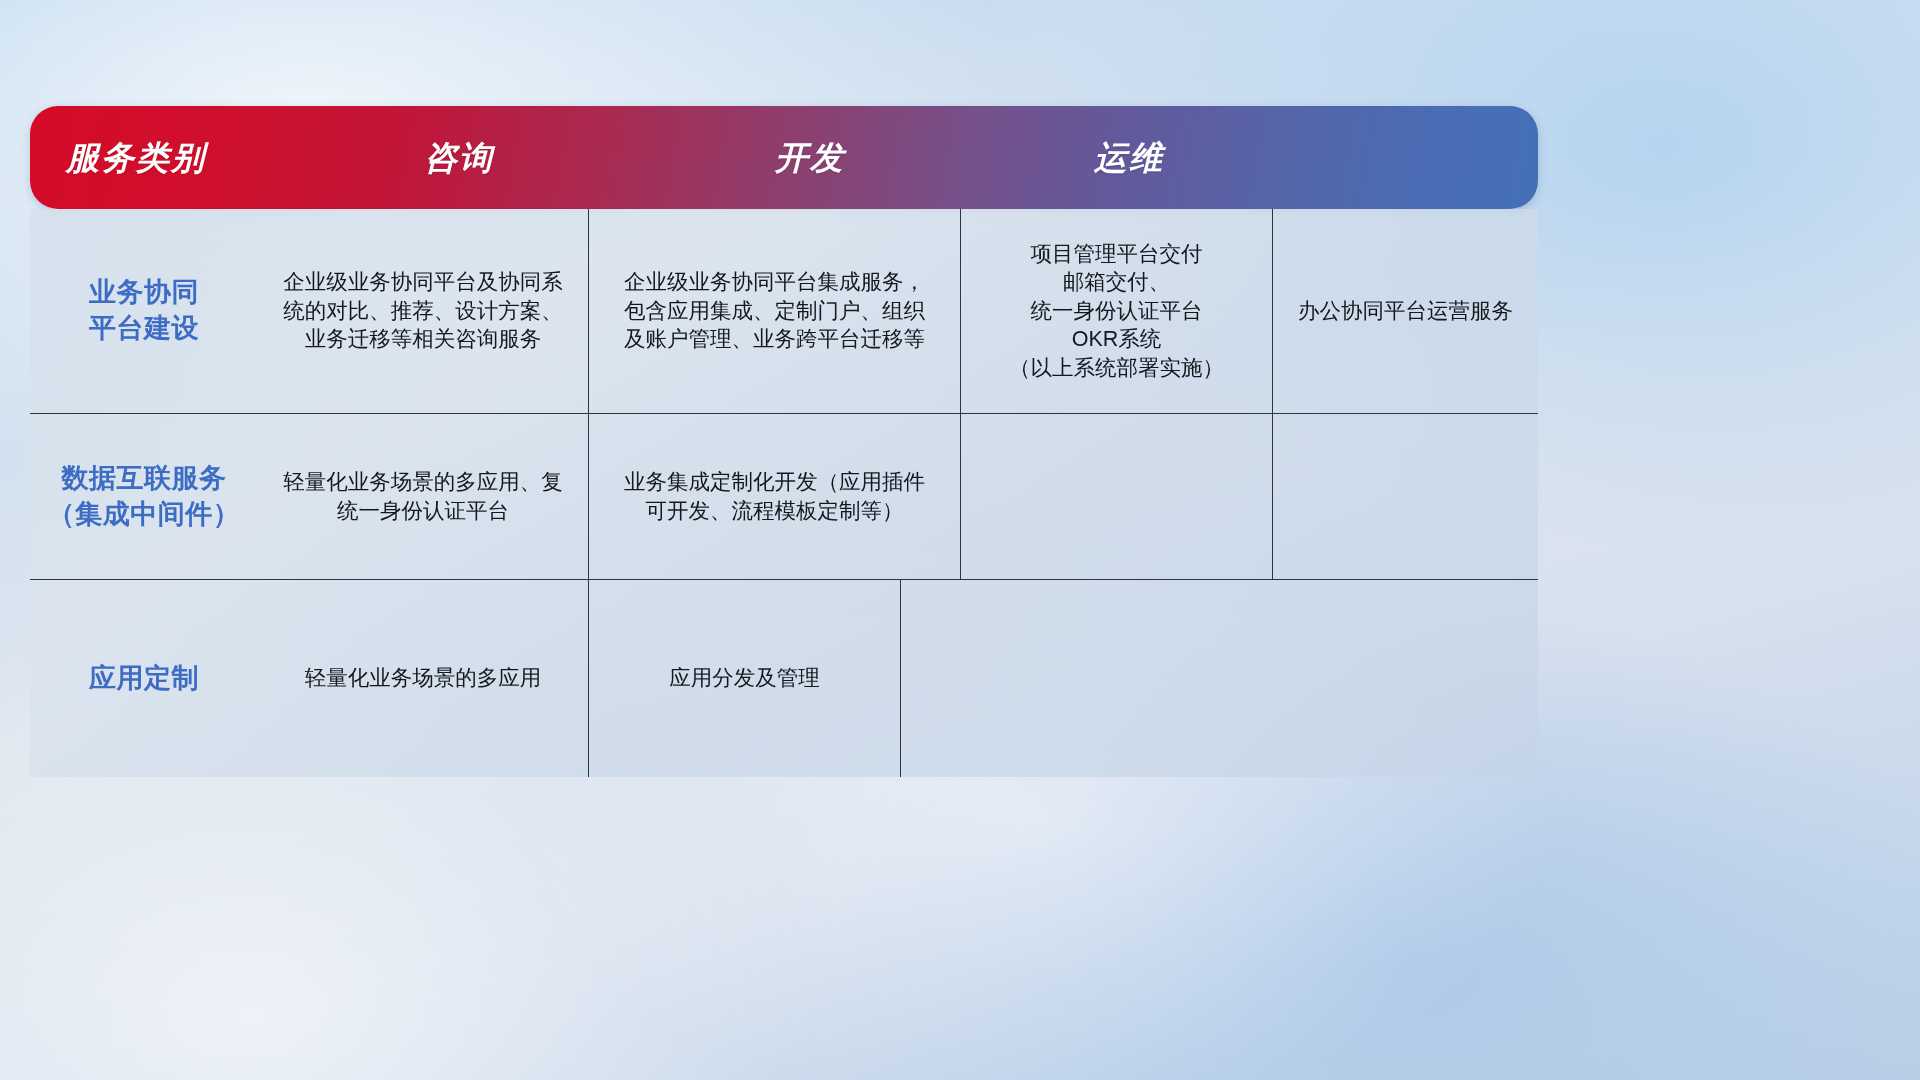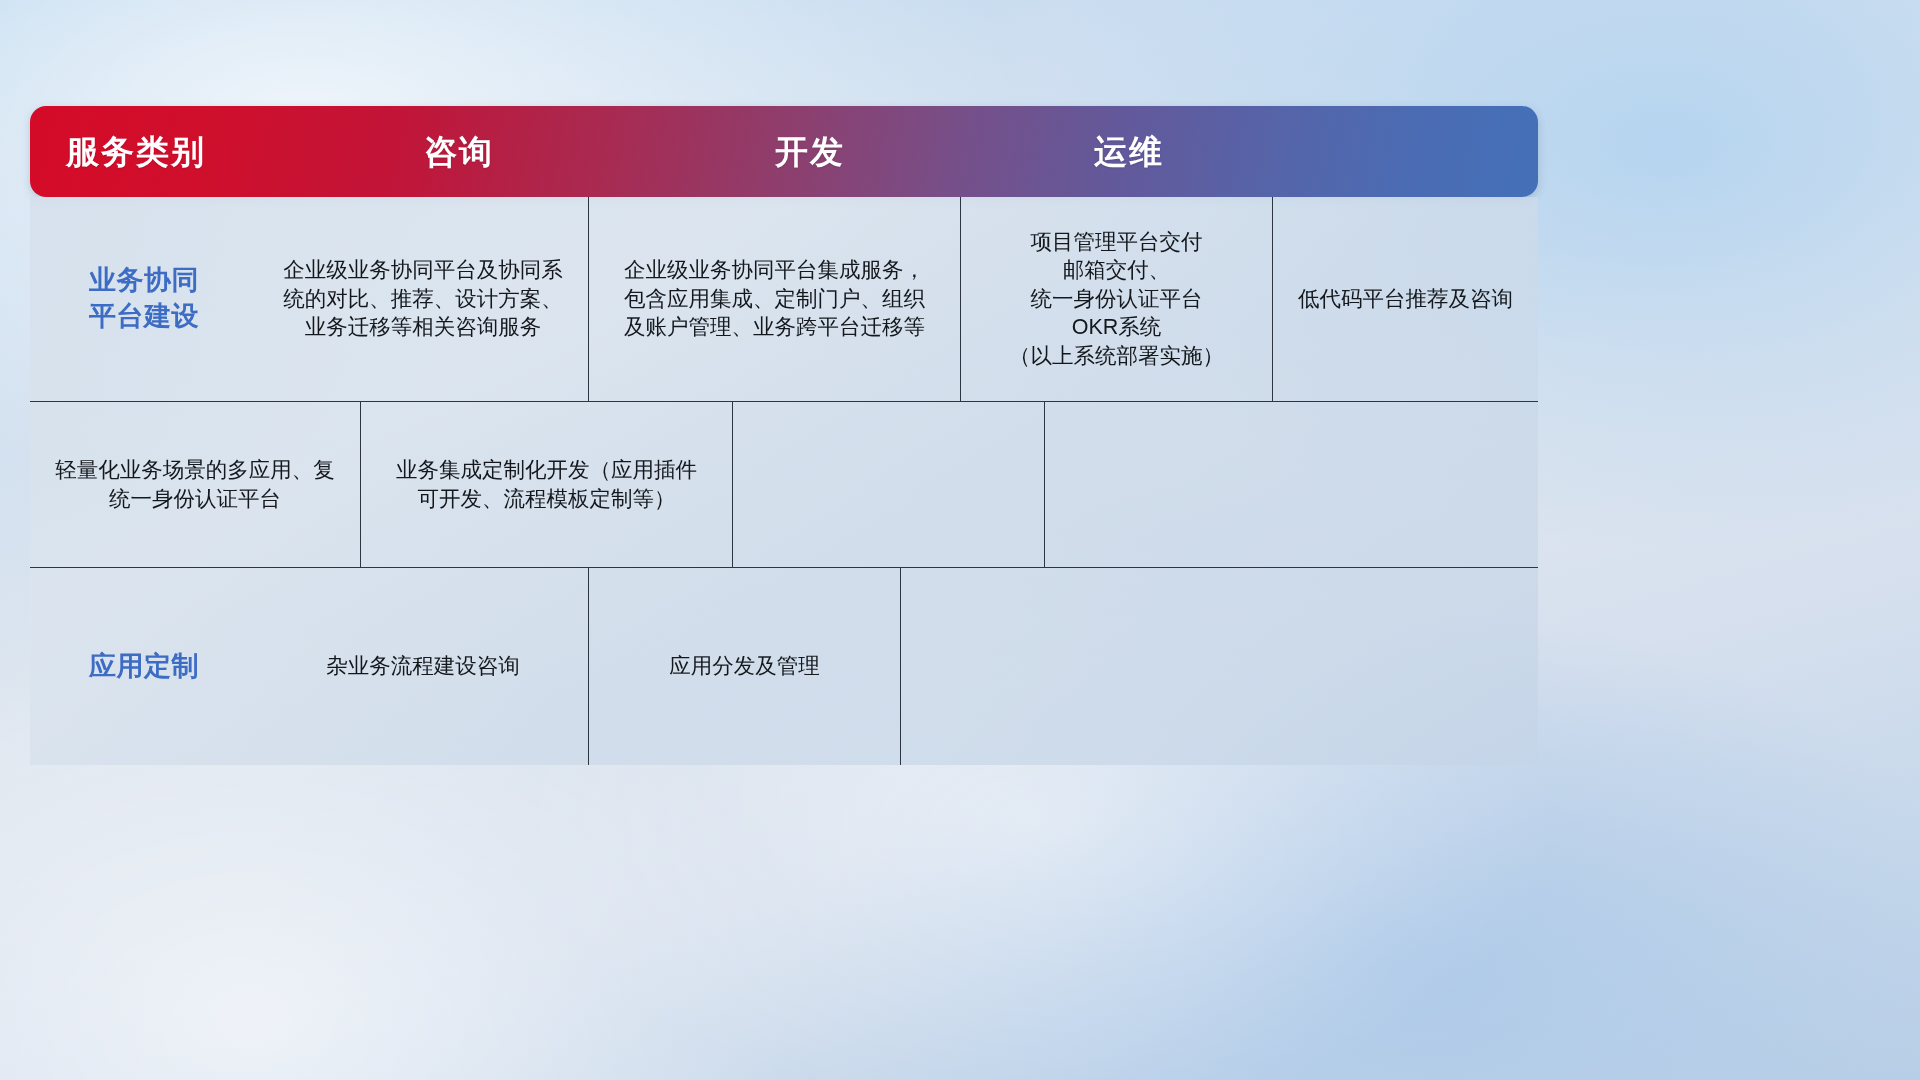--- a/index.html
+++ b/index.html
@@ -37,35 +37,36 @@
   }
 
   
   #table-wrap{
     position:absolute;left:30px;top:106px;width:1508px;z-index:2;
   }
 
   
   .thead{
     display:flex;
-    height:91px;
-    border-radius:16px;
+    height:103px;
+    border-radius:28px;
     overflow:hidden;
     background:linear-gradient(100deg,
         #d40b28 0%,
         #cf0f2c 12%,
         #c21437 24%,
         #a92a51 38%,
         #8e3e6d 50%,
         #75508a 62%,
         #62599b 72%,
         #5664a8 82%,
         #4a6cb4 92%,
         #4470b8 100%);
     box-shadow:0 3px 9px rgba(60,80,110,.22);
+    font-style:italic;
   }
   .th{
     display:flex;align-items:center;justify-content:center;
     color:#ffffff;
     font-size:33px;
     font-weight:bold;
     letter-spacing:2px;
     line-height:1;
     text-shadow:0 1px 2px rgba(0,0,0,.12);
   }
@@ -142,33 +143,35 @@
 统的对比、推荐、设计方案、
 业务迁移等相关咨询服务</div>
       <div class="td vline c2">企业级业务协同平台集成服务，
 包含应用集成、定制门户、组织
 及账户管理、业务跨平台迁移等</div>
       <div class="td vline c3">项目管理平台交付
 邮箱交付、
 统一身份认证平台
 OKR系统
 （以上系统部署实施）</div>
-      <div class="td vline c4">低代码平台推荐及咨询</div>
+      <div class="td vline c4">办公协同平台运营服务</div>
     </div>
 
     <div class="tr r1">
+      <div class="td cat c0">数据互联服务
+（集成中间件）</div>
       <div class="td c1">轻量化业务场景的多应用、复
 统一身份认证平台</div>
       <div class="td vline c2">业务集成定制化开发（应用插件
 可开发、流程模板定制等）</div>
       <div class="td vline c3"></div>
       <div class="td vline c4"></div>
     </div>
 
     <div class="tr r2">
       <div class="td cat c0">应用定制</div>
-      <div class="td c1">杂业务流程建设咨询</div>
+      <div class="td c1">轻量化业务场景的多应用</div>
       <div class="td vline c3">应用分发及管理</div>
       <div class="td vline c4"></div>
     </div>
 
   </div>
 </div>
 
 </body></html>

